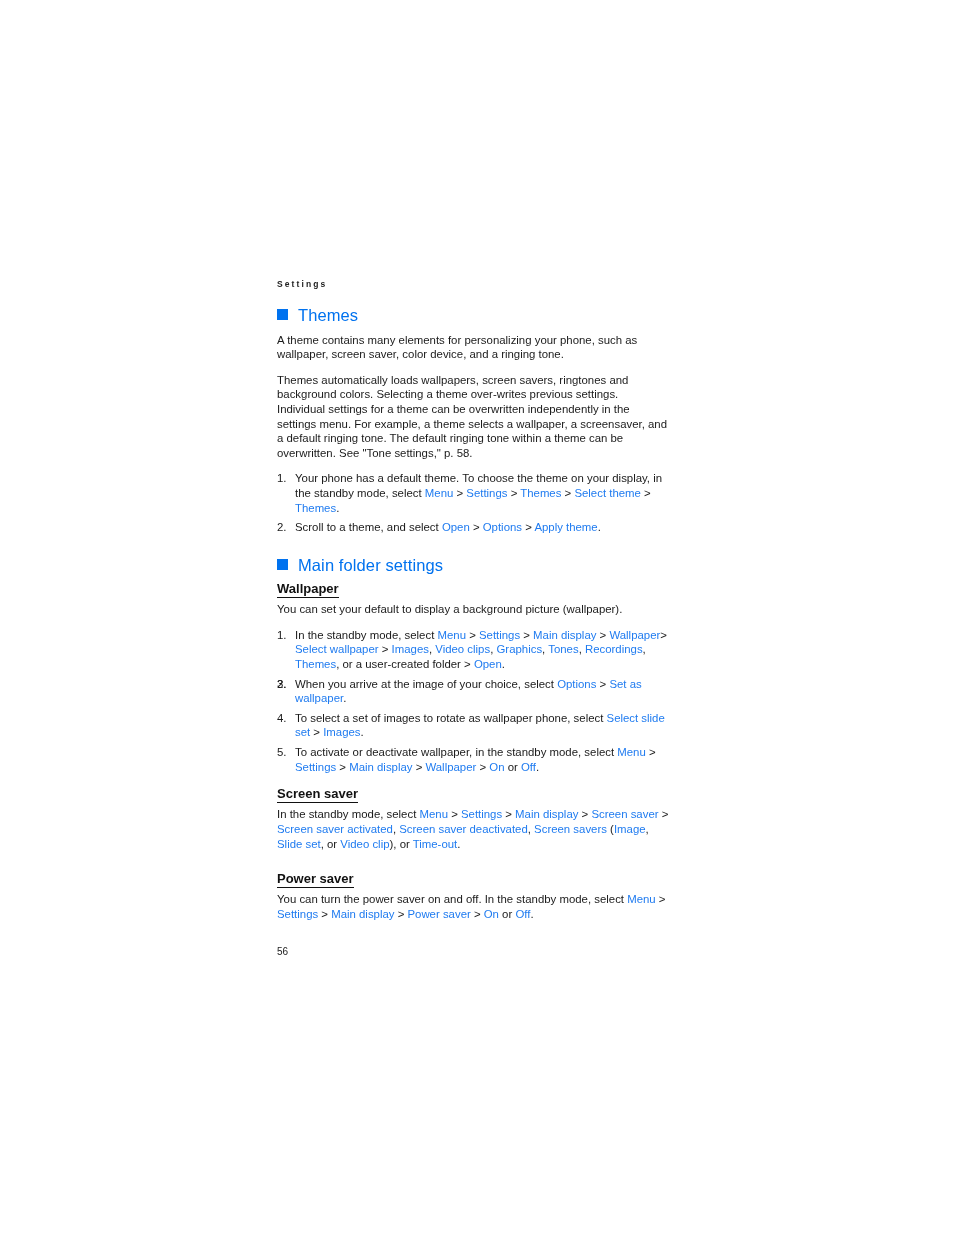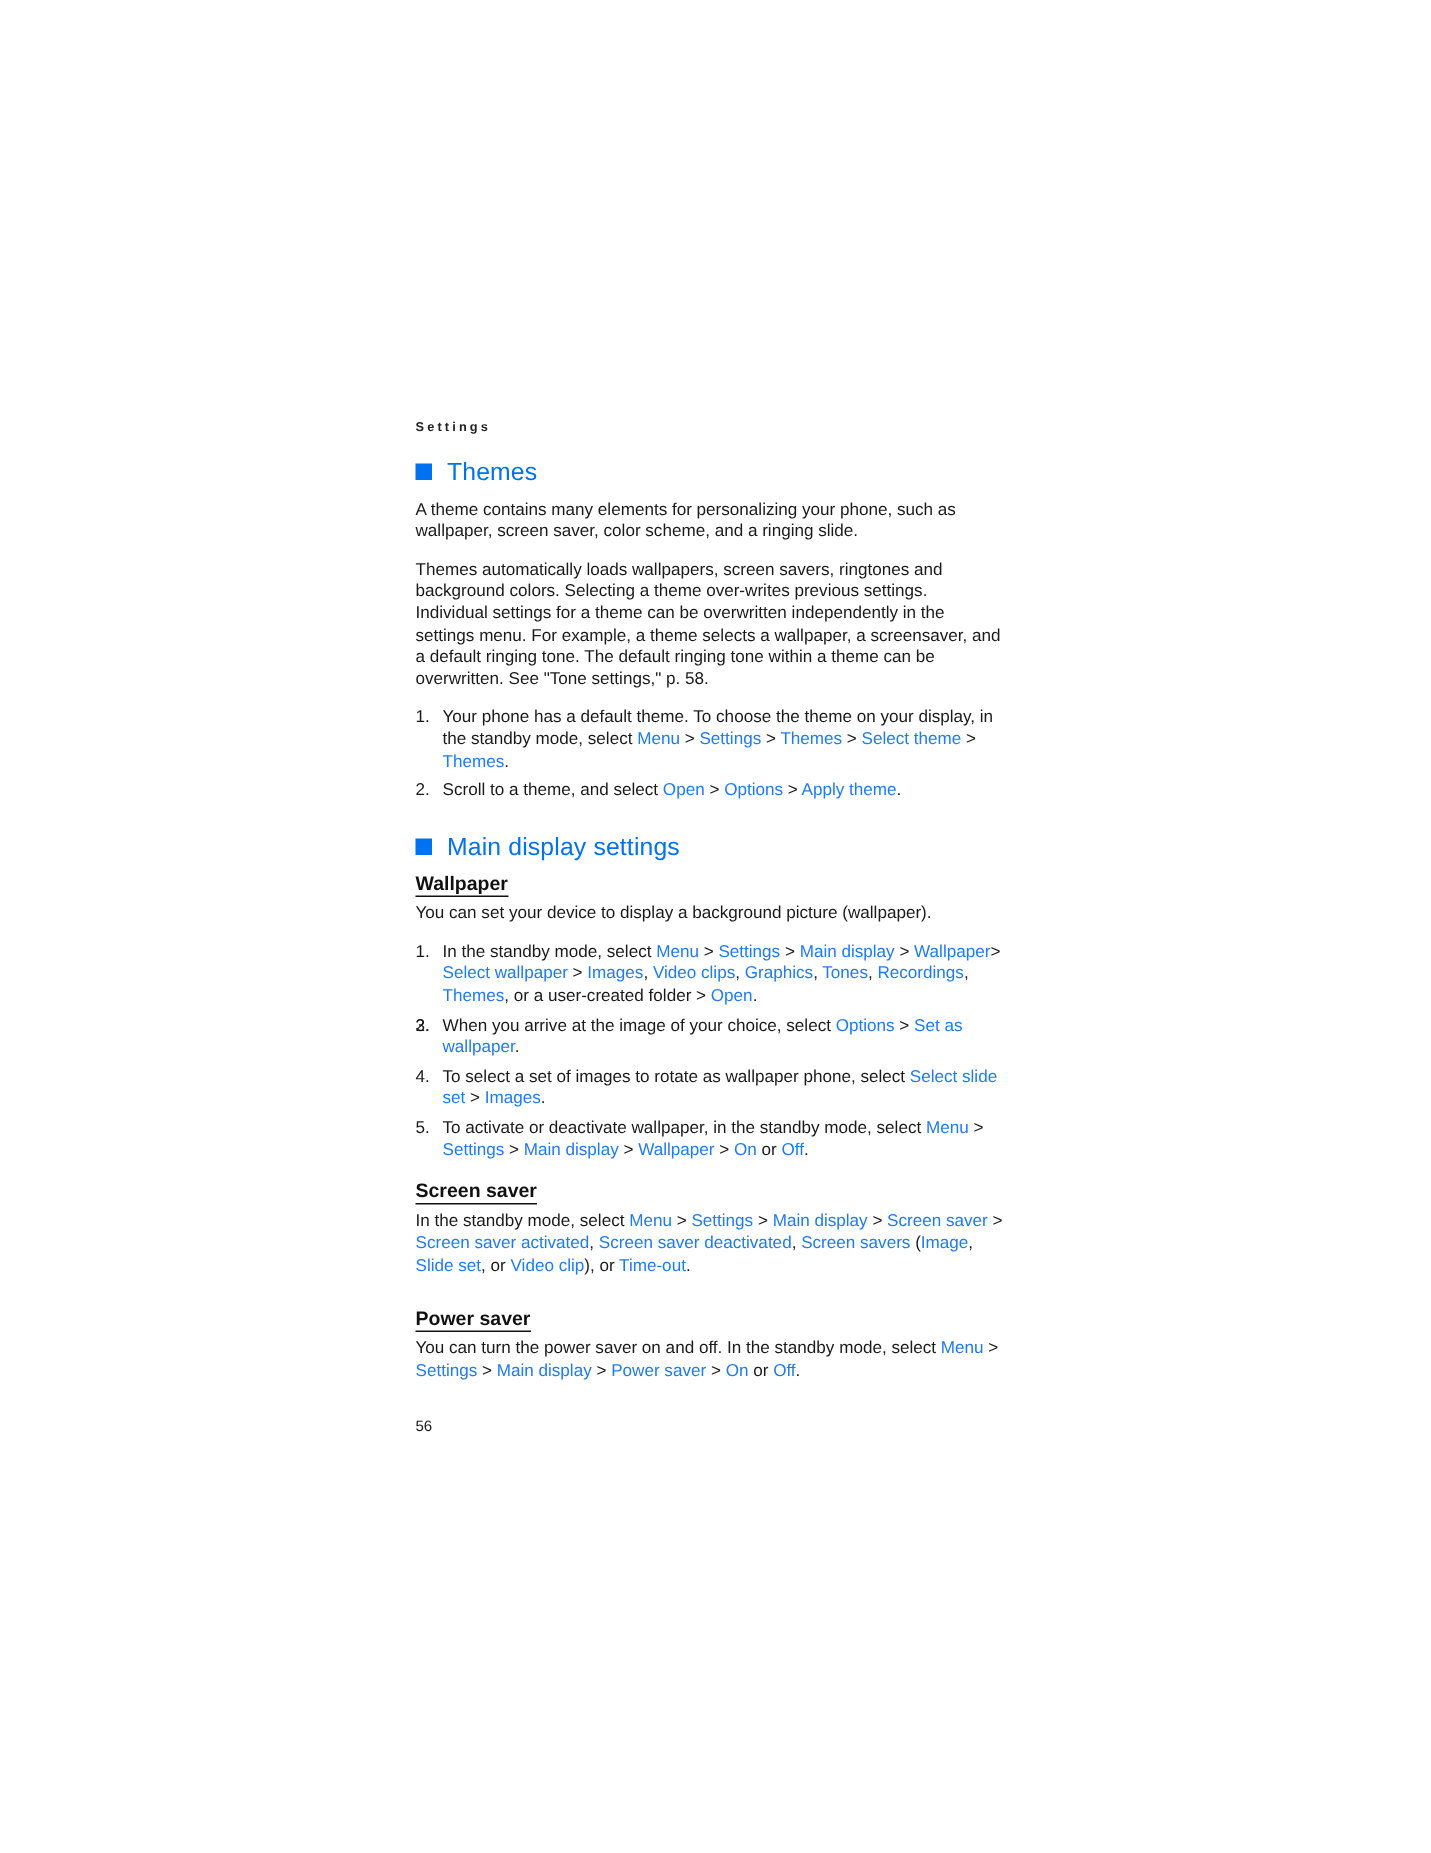--- a/index.html
+++ b/index.html
@@ -128,41 +128,41 @@
 
 <div class="page">
 
   <div class="running-head">Settings</div>
 
   <div class="h1">
     <span class="sq"></span>
     <span class="h1-text">Themes</span>
   </div>
 
-  <p class="body">A theme contains many elements for personalizing your phone, such as wallpaper, screen saver, color scheme, and a ringing slide.</p>
+  <p class="body">A theme contains many elements for personalizing your phone, such as wallpaper, screen saver, color device, and a ringing tone.</p>
   <p class="body">Themes automatically loads wallpapers, screen savers, ringtones and background colors. Selecting a theme over-writes previous settings. Individual settings for a theme can be overwritten independently in the settings menu. For example, a theme selects a wallpaper, a screensaver, and a default ringing tone. The default ringing tone within a theme can be overwritten. See "Tone settings," p. 58.</p>
 
   <ol class="steps">
     <li>
       <span class="num">1.</span><span>Your phone has a default theme. To choose the theme on your display, in the standby mode, select </span><span class="mi">Menu</span><span class="sep"> &gt; </span><span class="mi">Settings</span><span class="sep"> &gt; </span><span class="mi">Themes</span><span class="sep"> &gt; </span><span class="mi">Select theme</span><span class="sep"> &gt; </span><span class="mi">Themes</span><span>.</span>
     </li>
     <li>
       <span class="num">2.</span><span>Scroll to a theme, and select </span><span class="mi">Open</span><span class="sep"> &gt; </span><span class="mi">Options</span><span class="sep"> &gt; </span><span class="mi">Apply theme</span><span>.</span>
     </li>
   </ol>
 
   <div class="spacer-before-h1"></div>
 
   <div class="h1 tight">
     <span class="sq"></span>
-    <span class="h1-text">Main display settings</span>
+    <span class="h1-text">Main folder settings</span>
   </div>
 
   <div class="h2"><span class="u">Wallpaper</span></div>
-  <p class="body">You can set your device to display a background picture (wallpaper).</p>
+  <p class="body">You can set your default to display a background picture (wallpaper).</p>
 
   <ol class="steps">
     <li>
       <span class="num">1.</span><span>In the standby mode, select </span><span class="mi">Menu</span><span class="sep"> &gt; </span><span class="mi">Settings</span><span class="sep"> &gt; </span><span class="mi">Main display</span><span class="sep"> &gt; </span><span class="mi">Wallpaper</span><span class="sep">&gt; </span><span class="mi">Select wallpaper</span><span class="sep"> &gt; </span><span class="mi">Images</span><span class="sep">, </span><span class="mi">Video clips</span><span class="sep">, </span><span class="mi">Graphics</span><span class="sep">, </span><span class="mi">Tones</span><span class="sep">, </span><span class="mi">Recordings</span><span class="sep">, </span><span class="mi">Themes</span><span>, or a user-created folder &gt; </span><span class="mi">Open</span><span>.</span>
     </li>
     <li>
       <span class="num">2.</span>
     </li>
     <li>
       <span class="num">3.</span><span>When you arrive at the image of your choice, select </span><span class="mi">Options</span><span class="sep"> &gt; </span><span class="mi">Set as wallpaper</span><span>.</span>

